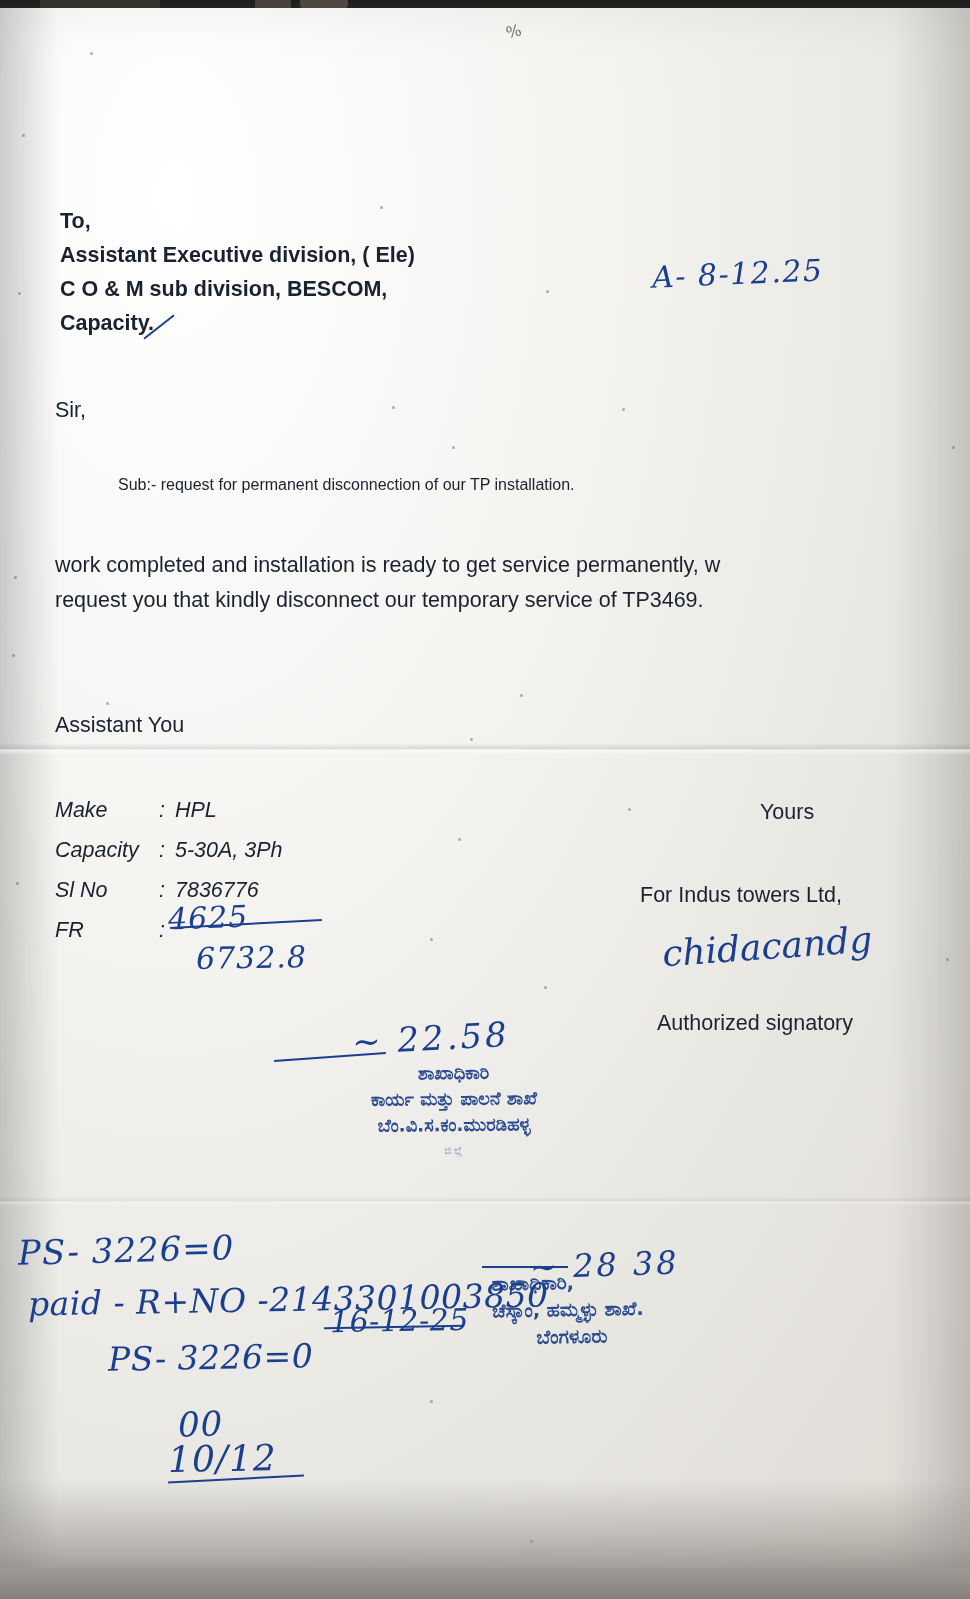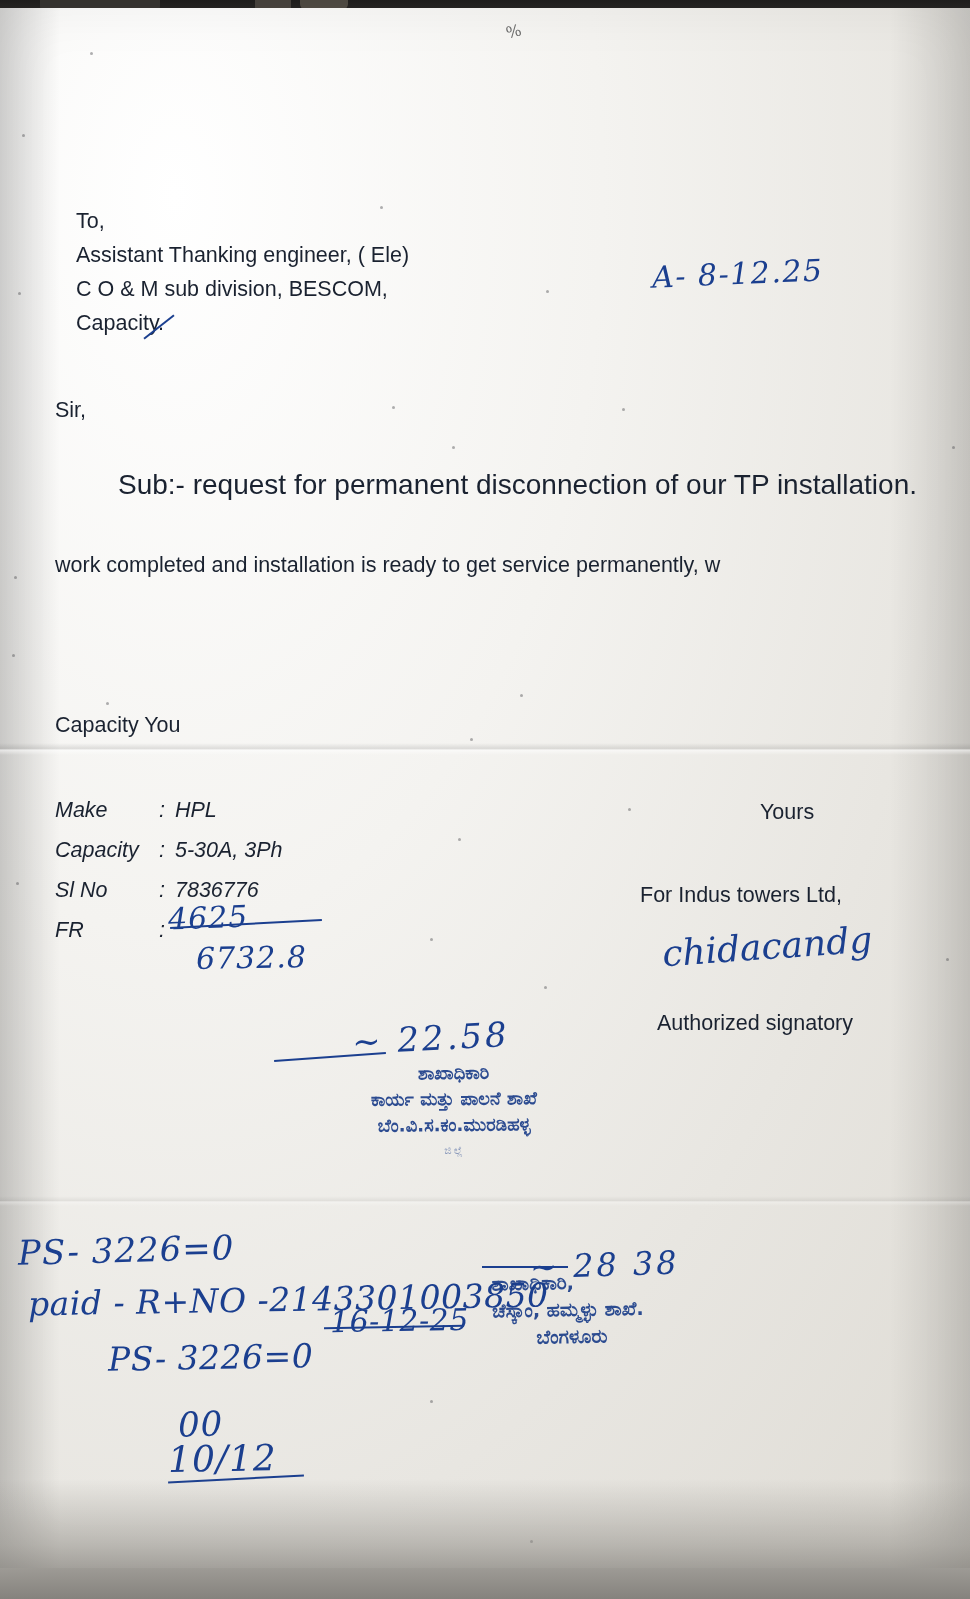--- a/index.html
+++ b/index.html
@@ -65,23 +65,23 @@
     background: linear-gradient(90deg, rgba(0,0,0,.16), rgba(0,0,0,0));
     pointer-events: none;
   }
   .shade-right {
     position: absolute; right: 0; top: 0; width: 80px; height: 1560px;
     background: linear-gradient(270deg, rgba(0,0,0,.13), rgba(0,0,0,0));
     pointer-events: none;
   }
   .speck { position: absolute; width: 3px; height: 3px; border-radius: 50%; background: rgba(80,80,85,.45); }
   .block { position: absolute; color:#1a2230; font-size:21.5px; line-height:34px; }
-  .addr { left: 76px; top: 196px; }
+  .addr { left: 60px; top: 196px; font-weight: bold; }
   .salut { left: 55px; top: 385px; }
-  .subject { left: 118px; top: 460px; font-size: 28px; }
+  .subject { left: 118px; top: 460px; font-size: 16px; }
   .body-para {
     left: 55px; top: 540px; width: 905px;
     text-align: justify;
     font-size: 21.5px; line-height: 35px;
   }
   .body-para .indent { padding-left: 58px; }
   .thanks { left: 55px; top: 700px; }
 
   .specs { left: 55px; top: 782px; }
   .specs .row { display: flex; line-height: 40px; font-style: italic; }
@@ -219,37 +219,38 @@
     <div class="speck" style="left:946px;top:950px;"></div>
     <div class="speck" style="left:430px;top:930px;"></div>
     <div class="speck" style="left:544px;top:978px;"></div>
     <div class="speck" style="left:430px;top:1392px;"></div>
     <div class="speck" style="left:530px;top:1532px;"></div>
 
     <div class="topmark">%</div>
 
     <div class="block addr">
       <div>To,</div>
-      <div>Assistant Thanking engineer, ( Ele)</div>
+      <div>Assistant Executive division, ( Ele)</div>
       <div>C O &amp; M sub division, BESCOM,</div>
       <div>Capacity.</div>
     </div>
     <div class="pen-mark-1"></div>
 
     <div class="hand hw-date">A- 8-12.25</div>
 
     <div class="block salut">Sir,</div>
 
     <div class="block subject">Sub:- request for permanent disconnection of our TP installation.</div>
 
     <div class="block body-para">
       <div>work completed and installation is ready to get service permanently, w</div>
-    </div>
-
-    <div class="block thanks">Capacity You</div>
+      <div>request you that kindly disconnect our temporary service of TP3469.</div>
+    </div>
+
+    <div class="block thanks">Assistant You</div>
 
     <div class="block specs">
       <div class="row">
         <span class="k">Make</span>
         <span class="c">:</span>
         <span class="v">HPL</span>
       </div>
       <div class="row">
         <span class="k">Capacity</span>
         <span class="c">:</span>

